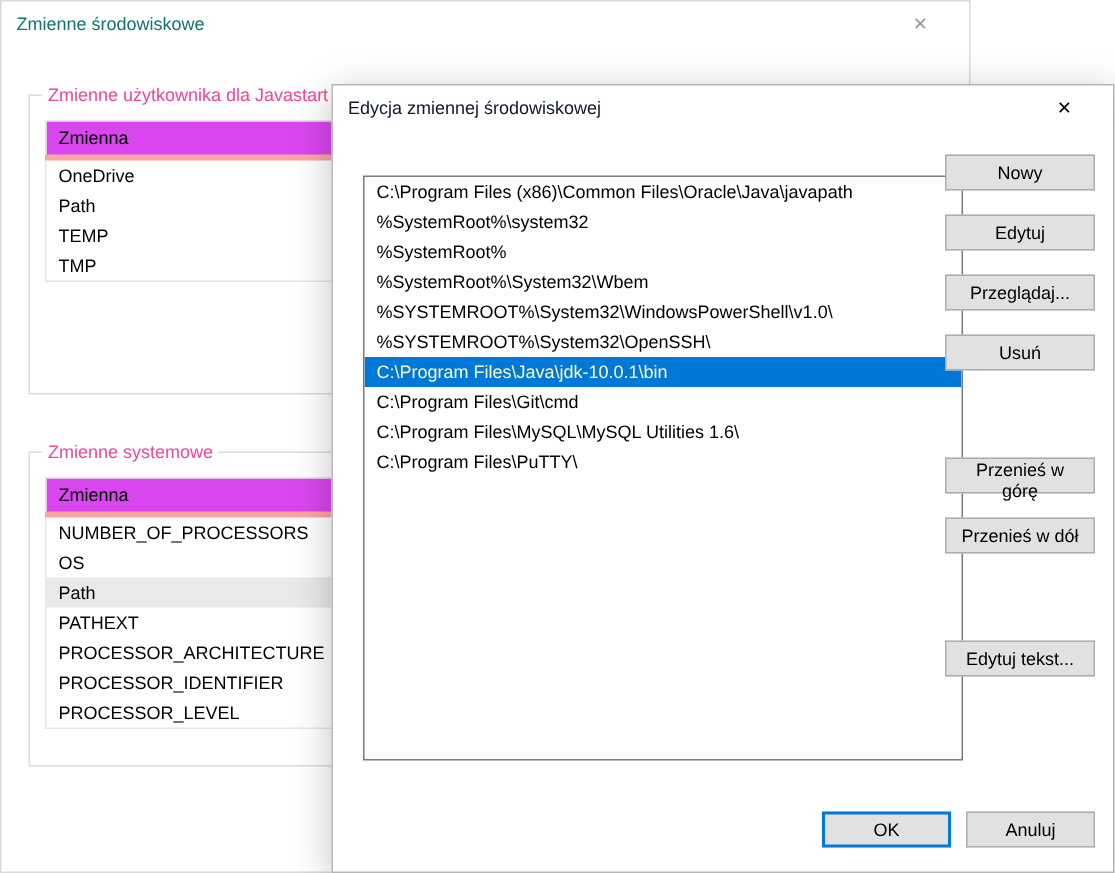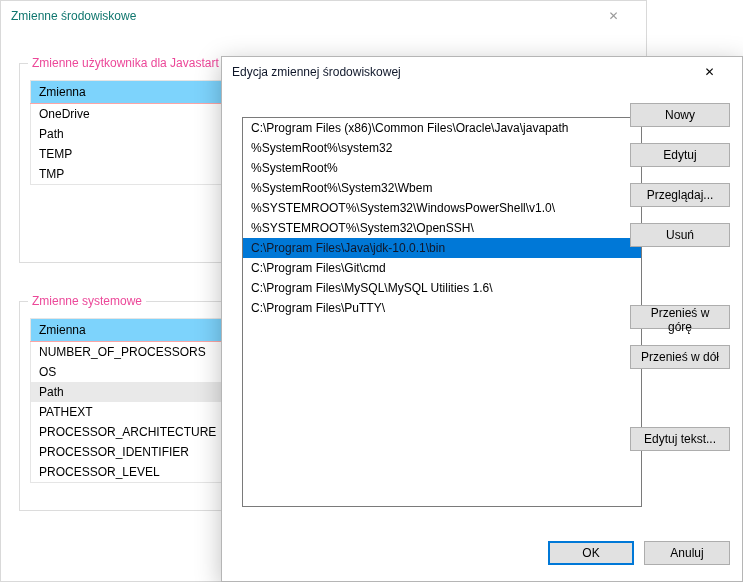--- a/index.html
+++ b/index.html
@@ -10,33 +10,33 @@
   .bg-titlebar { height: 30px; display: flex; align-items: center; padding: 0 10px; color: #0f766e; }
   .bg-titlebar .title { flex: 1; }
   .bg-close { width: 45px; height: 30px; display: flex; align-items: center; justify-content: center; color: #999; }
 
   .groupbox { position: absolute; border: 1px solid #dcdcdc; }
   .groupbox .gb-label { position: absolute; top: -8px; left: 8px; background: #fff; padding: 0 4px; color: #ec4899; }
   .gb-user { left: 18px; top: 62px; width: 608px; height: 200px; }
   .gb-sys  { left: 18px; top: 300px; width: 608px; height: 210px; }
 
   table.vartable { position: absolute; left: 10px; top: 16px; width: 588px; border-collapse: collapse; background: #fff; border: 1px solid #e5e5e5; }
-  table.vartable th { text-align: left; font-weight: normal; padding: 4px 8px; border-bottom: 1px solid #fca5a5; background: #7dd3fc; }
+  table.vartable th { text-align: left; font-weight: normal; padding: 4px 8px; border-bottom: 4px solid #fca5a5; background: #d946ef; }
   table.vartable td { padding: 3px 8px; }
   table.vartable tr.hl td { background: #e9e9e9; }
 
   
   .dlg { position: absolute; left: 221px; top: 56px; width: 522px; height: 526px; background: #fff; border: 1px solid #b5b5b5; box-shadow: 0 6px 24px rgba(0,0,0,0.25); }
   .dlg-titlebar { height: 30px; display: flex; align-items: center; padding: 0 10px; }
   .dlg-titlebar .title { flex: 1; color: #0f172a; }
   .dlg-close { width: 45px; height: 30px; display: flex; align-items: center; justify-content: center; color: #000; }
 
   .path-list { position: absolute; left: 20px; top: 60px; width: 400px; height: 390px; border: 1px solid #7a7a7a; background: #fff; overflow: hidden; }
   .path-row { padding: 3px 8px; white-space: nowrap; overflow: hidden; text-overflow: clip; }
-  .path-row.sel { background: #0078d7; color: #0f172a; }
+  .path-row.sel { background: #0078d7; color: #fef9c3; }
 
   .btncol { position: absolute; right: 12px; top: 46px; width: 100px; display: flex; flex-direction: column; gap: 16px; }
   .btncol .spacer { height: 26px; }
   button.win { height: 24px; background: #e1e1e1; border: 1px solid #adadad; padding: 0 8px; cursor: default; }
   button.win.primary { border: 2px solid #0078d7; background: #e1e1e1; }
 
   .dlg-footer { position: absolute; bottom: 16px; right: 12px; display: flex; gap: 10px; }
   .dlg-footer button { width: 86px; }
 
   .x-glyph::before { content: "✕"; font-size: 12px; }

